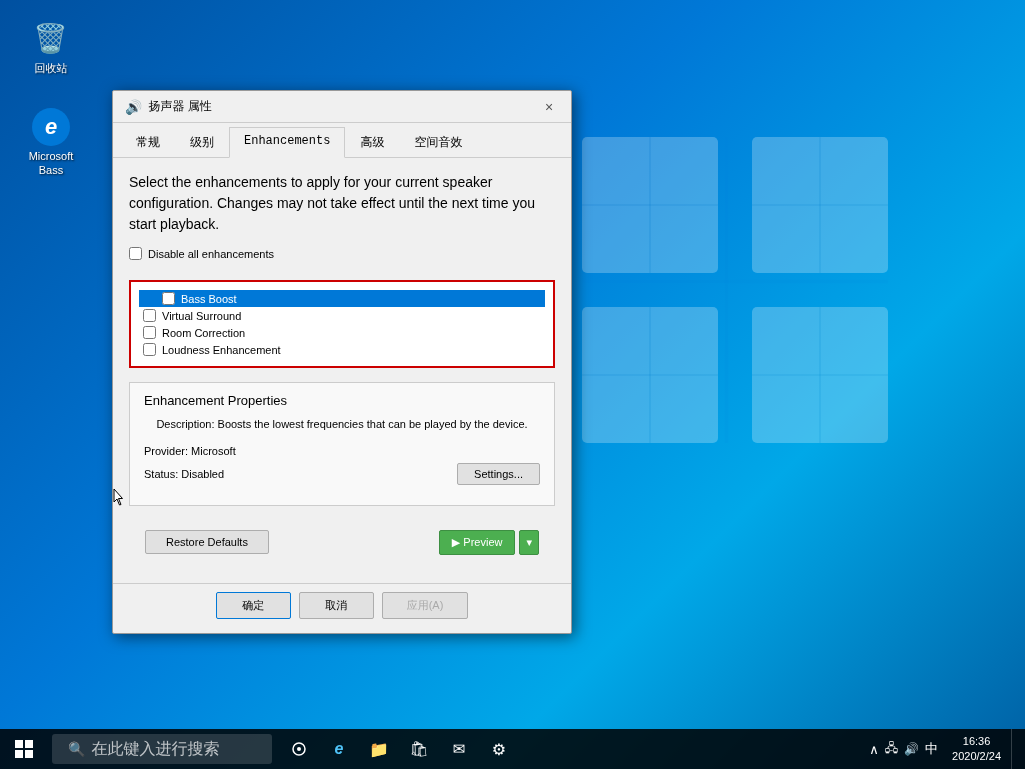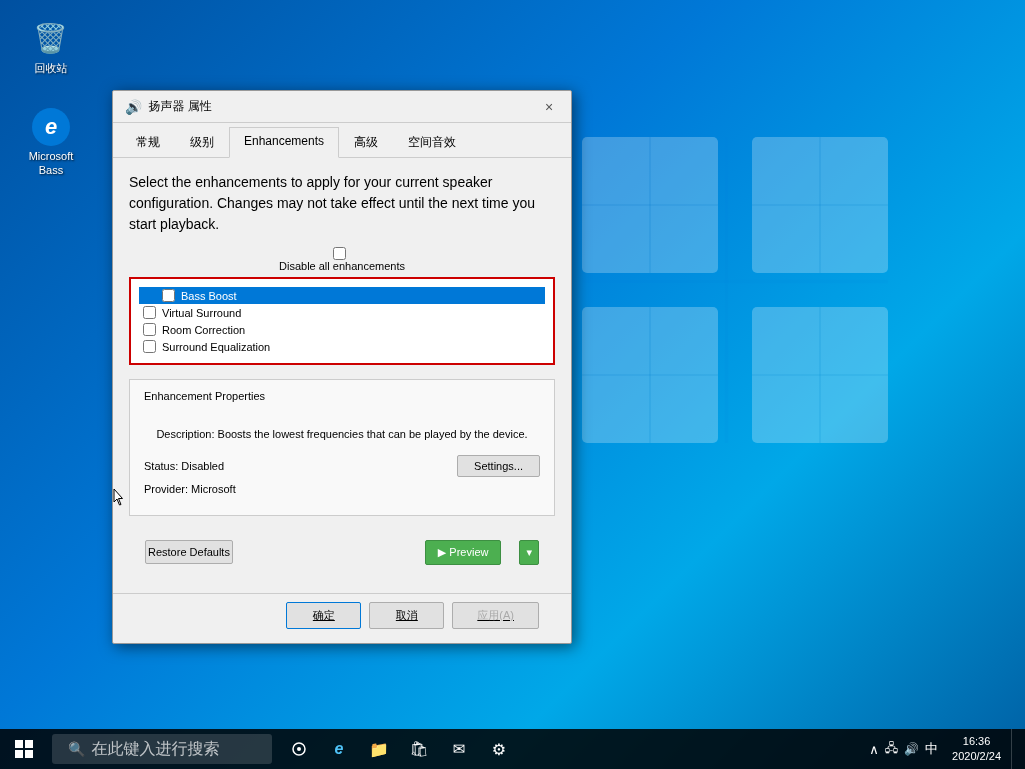--- a/index.html
+++ b/index.html
@@ -214,20 +214,21 @@
     .tab {
       padding: 6px 14px;
       font-size: 12px;
       cursor: pointer;
       border: 1px solid transparent;
       border-bottom: none;
       margin-top: 4px;
       background: transparent;
       color: #000;
       position: relative;
+      font-family: Liberation Mono, monospace;
     }
 
     .tab.active {
       background: #f0f0f0;
       border-color: #ccc;
       border-bottom: 1px solid #f0f0f0;
       margin-bottom: -1px;
       z-index: 1;
     }
 
@@ -251,22 +252,21 @@
       font-size: 11px;
     }
 
     .checkbox-row input[type="checkbox"] {
       margin-right: 6px;
       width: 13px;
       height: 13px;
     }
 
     .disable-all-row {
-      margin-bottom: 5px;
-      flex-direction: column;
+      margin-bottom: 20px;
     }
 
     
     .enhancement-list {
       border: 2px solid #cc0000;
       padding: 8px;
       margin-bottom: 14px;
       background: white;
     }
 
@@ -292,23 +292,23 @@
 
     
     .props-group {
       border: 1px solid #ccc;
       padding: 10px 14px 14px;
       margin-bottom: 14px;
       background: #f9f9f9;
     }
 
     .props-group-label {
-      font-size: 11px;
+      font-size: 13px;
       color: #000;
-      margin-bottom: 24px;
+      margin-bottom: 8px;
     }
 
     .props-description {
       font-size: 11px;
       text-align: center;
       color: #000;
       margin-bottom: 12px;
       line-height: 1.5;
     }
 
@@ -335,32 +335,32 @@
 
     
     .dialog-footer {
       display: flex;
       align-items: center;
       padding: 10px 16px 14px;
       gap: 8px;
     }
 
     .restore-btn {
-      padding: 5px 2px;
+      padding: 5px 20px;
       font-size: 11px;
       background: #e1e1e1;
       border: 1px solid #adadad;
       cursor: pointer;
       border-radius: 2px;
     }
 
     .footer-right {
       margin-left: auto;
       display: flex;
-      gap: 18px;
+      gap: 4px;
     }
 
     .preview-btn {
       padding: 5px 12px;
       font-size: 11px;
       background: #4caf50;
       border: 1px solid #3d8f42;
       cursor: pointer;
       border-radius: 2px;
       color: white;
@@ -375,25 +375,24 @@
       background: #4caf50;
       border: 1px solid #3d8f42;
       cursor: pointer;
       border-radius: 2px;
       color: white;
     }
 
     
     .dialog-actions {
       display: flex;
-      justify-content: flex-end;
-      padding: 8px 32px 14px;
+      justify-content: center;
+      padding: 8px 16px 14px;
       gap: 8px;
       border-top: 1px solid #ccc;
-      text-decoration: underline;
     }
 
     .action-btn {
       padding: 5px 24px;
       font-size: 11px;
       background: #e1e1e1;
       border: 1px solid #adadad;
       cursor: pointer;
       border-radius: 2px;
       min-width: 75px;
@@ -489,35 +488,35 @@
         <div class="enhancement-item">
           <input type="checkbox" style="">
           <span>Virtual Surround</span>
         </div>
         <div class="enhancement-item">
           <input type="checkbox" style="">
           <span>Room Correction</span>
         </div>
         <div class="enhancement-item">
           <input type="checkbox" style="">
-          <span>Surround Equalization</span>
+          <span>Loudness Enhancement</span>
         </div>
       </div>
 
       <div class="props-group">
         <div class="props-group-label">Enhancement Properties</div>
         <div class="props-description">Description: Boosts the lowest frequencies that can be played by the device.</div>
 
         <div class="props-row">
+          <span class="props-row-label">Provider: Microsoft</span>
+        </div>
+
+        <div class="props-row">
           <span class="props-row-label">Status: Disabled</span>
           <button class="settings-btn">Settings...</button>
-        </div>
-
-        <div class="props-row">
-          <span class="props-row-label">Provider: Microsoft</span>
         </div>
       </div>
 
       <div class="dialog-footer">
         <button class="restore-btn">Restore Defaults</button>
         <div class="footer-right">
           <button class="preview-btn">▶ Preview</button>
           <button class="preview-dropdown">▾</button>
         </div>
       </div>

